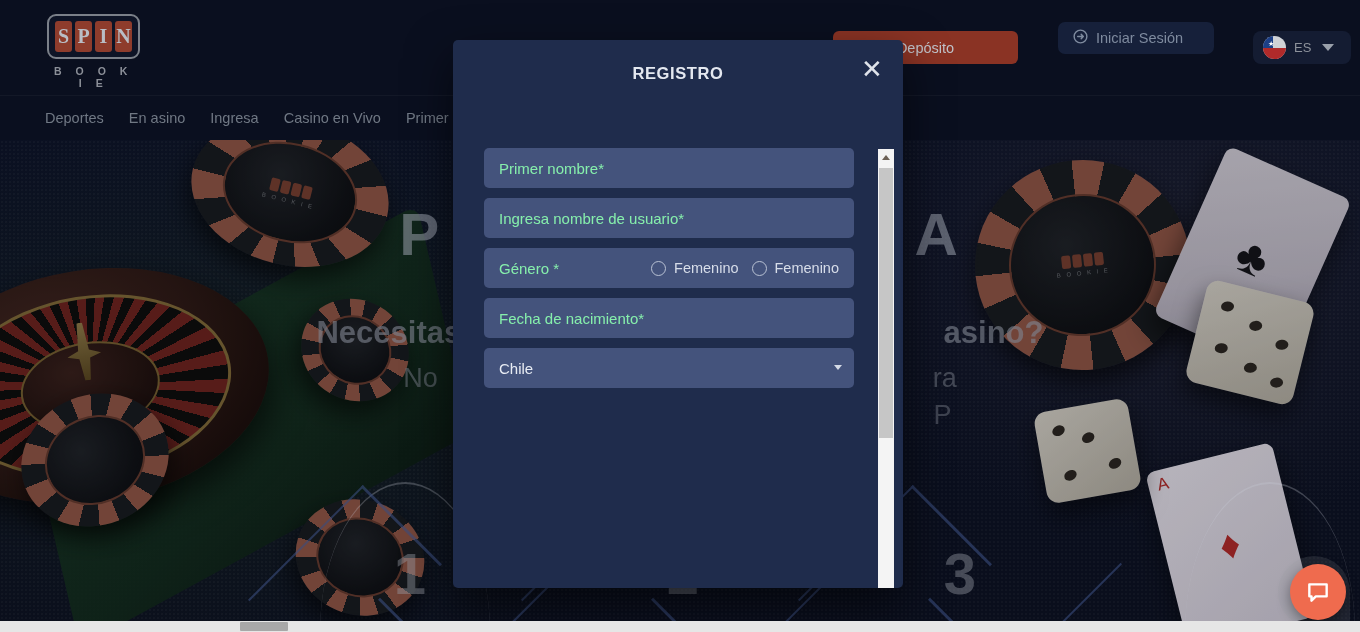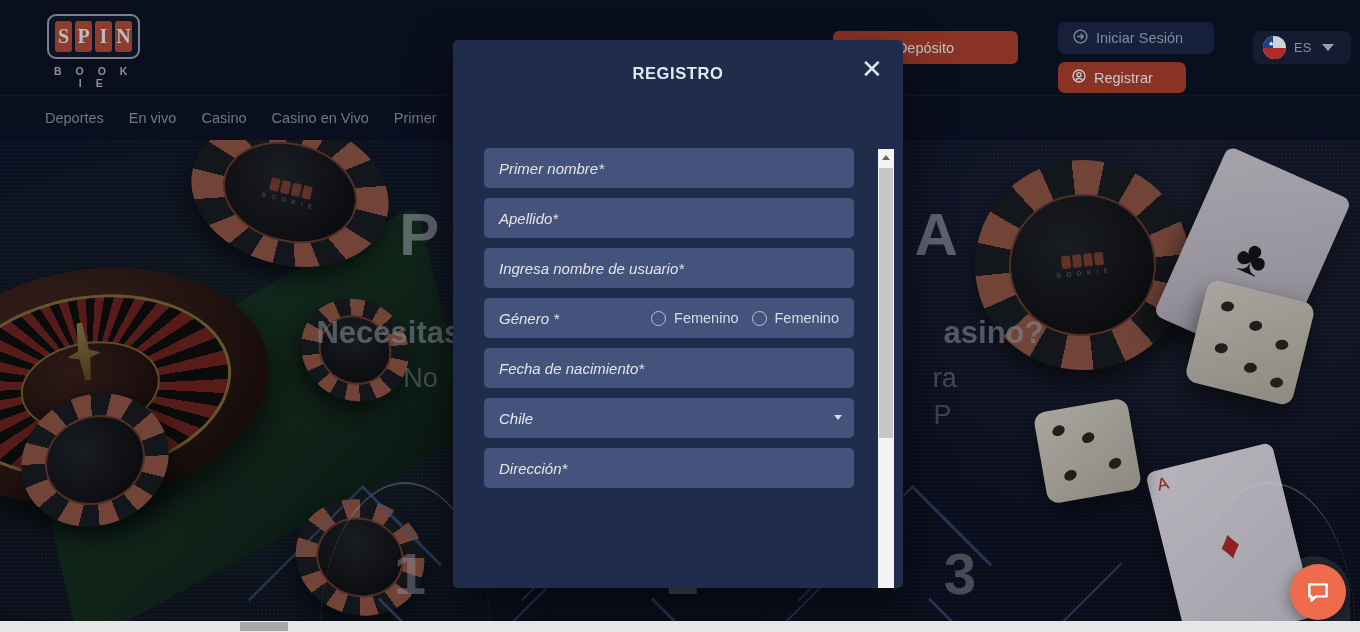--- a/index.html
+++ b/index.html
@@ -344,23 +344,23 @@
     position: relative;
     width: 370px; height: 40px;
     background: #44537c;
     border-radius: 5px;
     margin-bottom: 10px;
     display: flex; align-items: center;
     padding: 0 15px;
     color: #c9d1e2; font-size: 15px;
     cursor: text;
   }
-  .field.select { cursor: pointer; font-style: italic; }
+  .field.select { cursor: pointer; }
   .field .val { color: #e7ebf3; }
-  .field .ph { color: #e5e5e5; font-style: italic; }
+  .field .ph { color: #86efac; }
   .field .sel-caret {
     position: absolute; right: 12px; top: 17px;
     width: 0; height: 0;
     border-left: 4px solid transparent; border-right: 4px solid transparent;
     border-top: 5px solid #d5dbe7;
   }
   .field.gender { justify-content: space-between; }
   .radios { display: flex; align-items: center; gap: 13px; }
   .radio-opt { display: flex; align-items: center; gap: 8px; cursor: pointer; }
   .radio-dot {
@@ -549,64 +549,51 @@
     <div class="auth-wrap">
       <button class="login-btn">
         <span>
           <svg width="17" height="17" viewBox="0 0 24 24" fill="none" stroke="#7e8a9e" stroke-width="2" stroke-linecap="round" stroke-linejoin="round">
             <circle cx="12" cy="12" r="9"></circle>
               <path d="M8 12h8M13 9l3 3-3 3"></path>
           </svg>
         </span>
         <span>Iniciar Sesión</span>
       </button>
-      <button class="reg-btn">
-        <span>
-          <svg width="16" height="16" viewBox="0 0 24 24" fill="none" stroke="#c6c9cf" stroke-width="2">
-            <circle cx="12" cy="12" r="9"></circle>
-              <circle cx="12" cy="10" r="3"></circle>
-              <path d="M6.5 19a6 6 0 0 1 11 0"></path>
-          </svg>
-        </span>
-        <span>Registrar</span>
-      </button>
     </div>
 
     <div class="lang-pill">
       <div class="flag">
         <div class="red"></div>
           <div class="blue"></div>
           <div class="star">★</div>
       </div>
       <span class="lang-code">ES</span>
       <span class="caret-down"></span>
     </div>
   </div>
 
   <div class="navbar">
     <a>Deportes</a>
-    <a>En vivo</a>
-    <a>Casino</a>
+    <a>En asino</a>
+    <a>Ingresa</a>
     <a>Casino en Vivo</a>
     <a>Primer</a>
   </div>
 
   <div class="modal">
     <div class="modal-title">REGISTRO</div>
     <button class="modal-close">✕</button>
 
     <div class="form-scroll">
 
       <div class="field">
         <span class="ph">Primer nombre*</span>
       </div>
 
-      <div class="field">
-        <span class="ph">Apellido*</span>
-      </div>
 
       <div class="field">
         <span class="ph">Ingresa nombre de usuario*</span>
       </div>
 
       <div class="field gender">
         <span class="ph">Género *</span>
         <span class="radios">
           <span class="radio-opt">
             <span class="radio-dot"></span>
@@ -623,23 +610,20 @@
         <span class="ph">Fecha de nacimiento*</span>
       </div>
 
       <div class="field select">
         <span class="val">Chile</span>
         <span class="sel-caret"></span>
       </div>
 
 
 
-      <div class="field">
-        <span class="ph">Dirección*</span>
-      </div>
 
     </div>
 
     <div class="scrollbar">
       <div class="arrow up">
           <i></i>
         </div>
       <div class="thumb"></div>
 
     </div>

